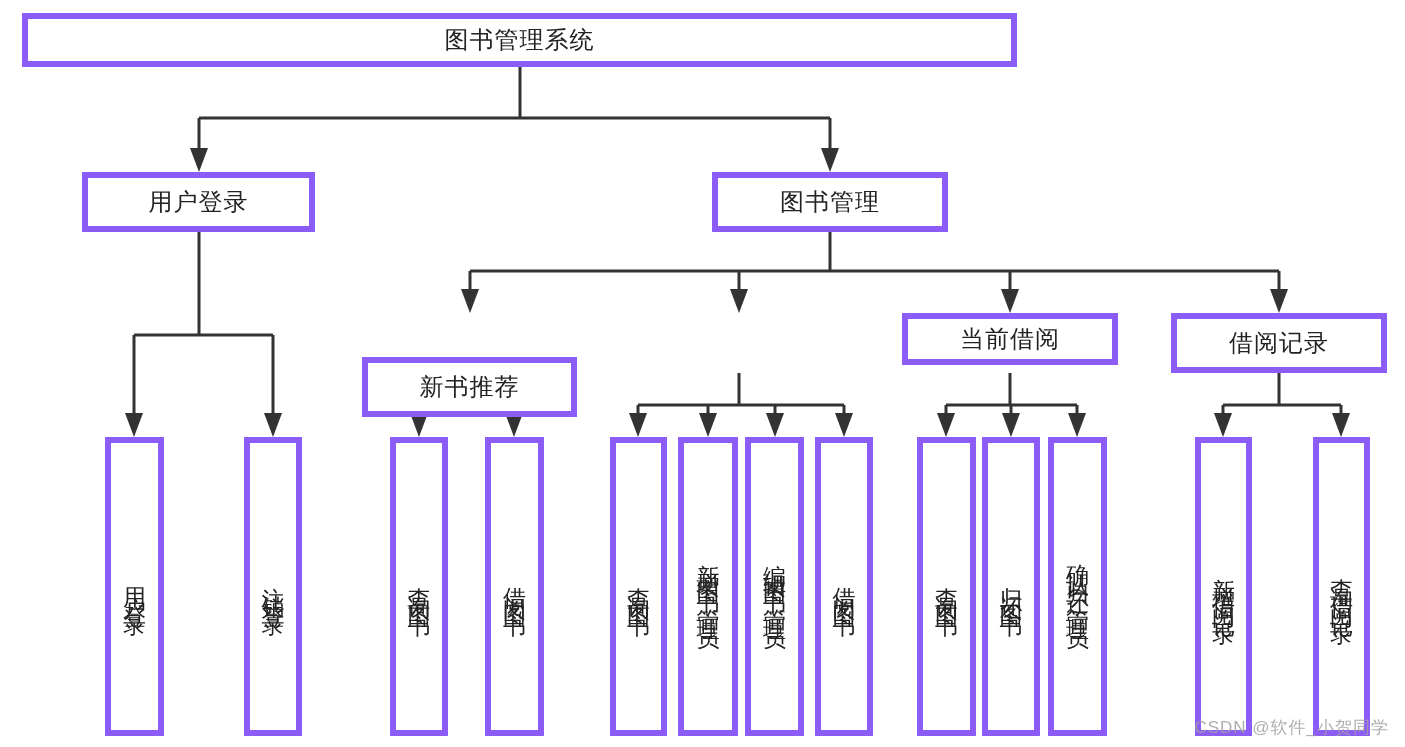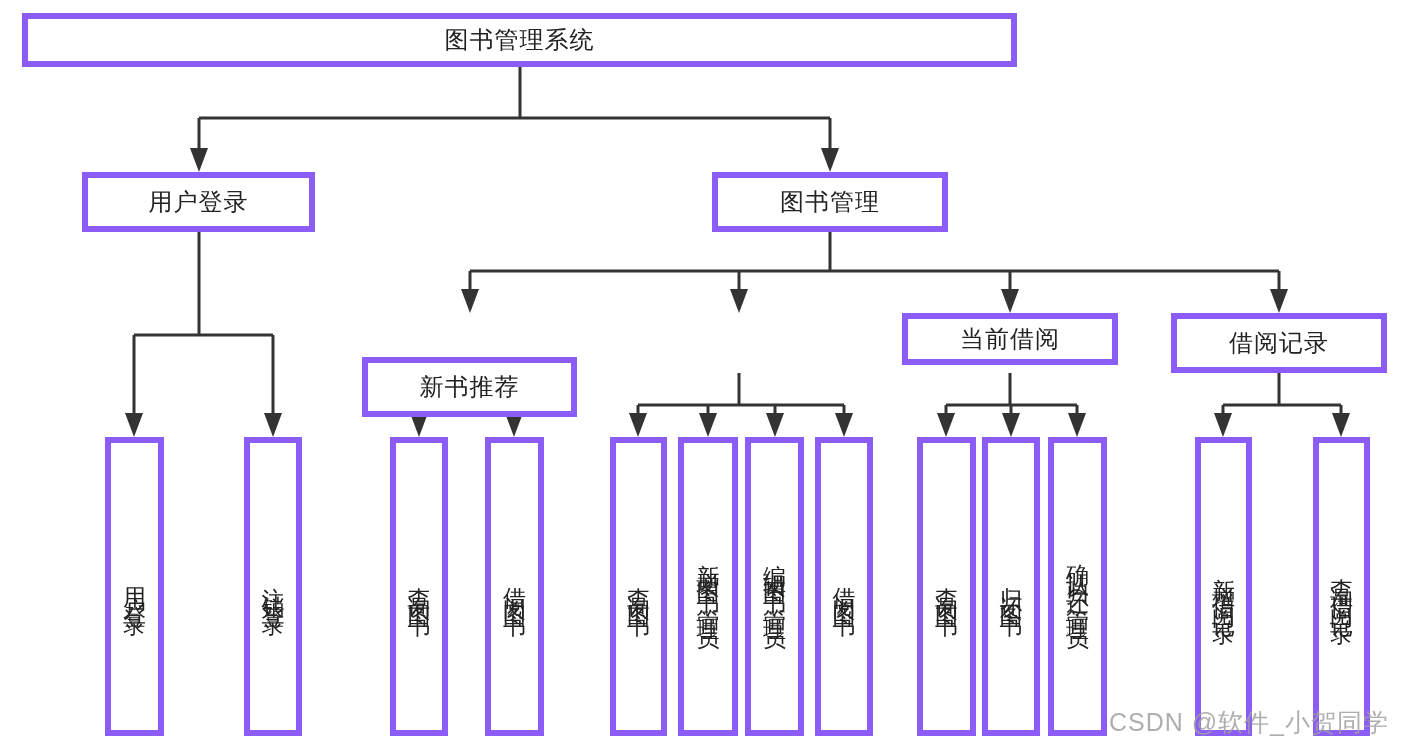--- a/index.html
+++ b/index.html
@@ -44,21 +44,21 @@
     text-orientation: mixed;
     font-size: 23px;
     letter-spacing: 9px;
     line-height: 1;
   }
   #watermark {
     position: absolute;
     right: 16px;
     bottom: 8px;
     z-index: 3;
-    font-size: 25px;
+    font-size: 17px;
     color: rgba(160, 160, 160, 0.85);
     letter-spacing: 1px;
     white-space: nowrap;
     text-align: center;
   }
 </style>
 </head>
 <body>
 
 <div id="stage">

